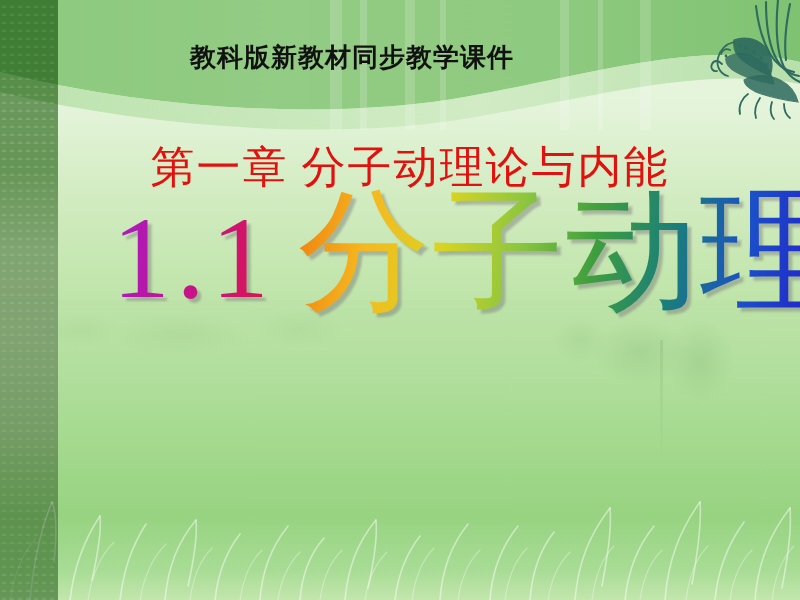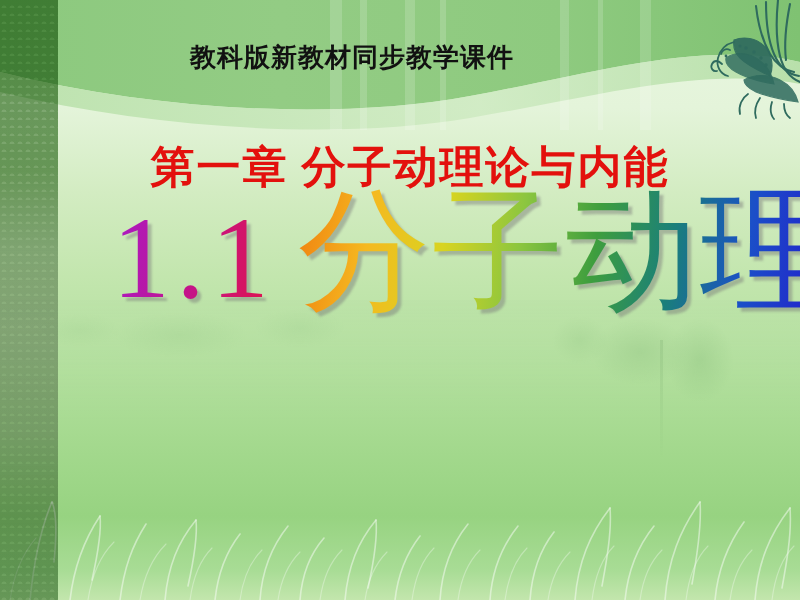--- a/index.html
+++ b/index.html
@@ -114,21 +114,21 @@
     white-space: nowrap;
   }
 
   .chapter-title {
     position: absolute;
     left: 0; top: 138px;
     width: 800px;
     text-align: center;
     font-family: "Liberation Serif", "DejaVu Serif", serif;
     font-size: 44px;
-    font-weight: bold;
+    font-weight: normal;
     color: #E3110D;
     letter-spacing: 2px;
     white-space: nowrap;
     padding-left: 20px;
     box-sizing: border-box;
   }
 
   
   .wordart-row {
     position: absolute;

